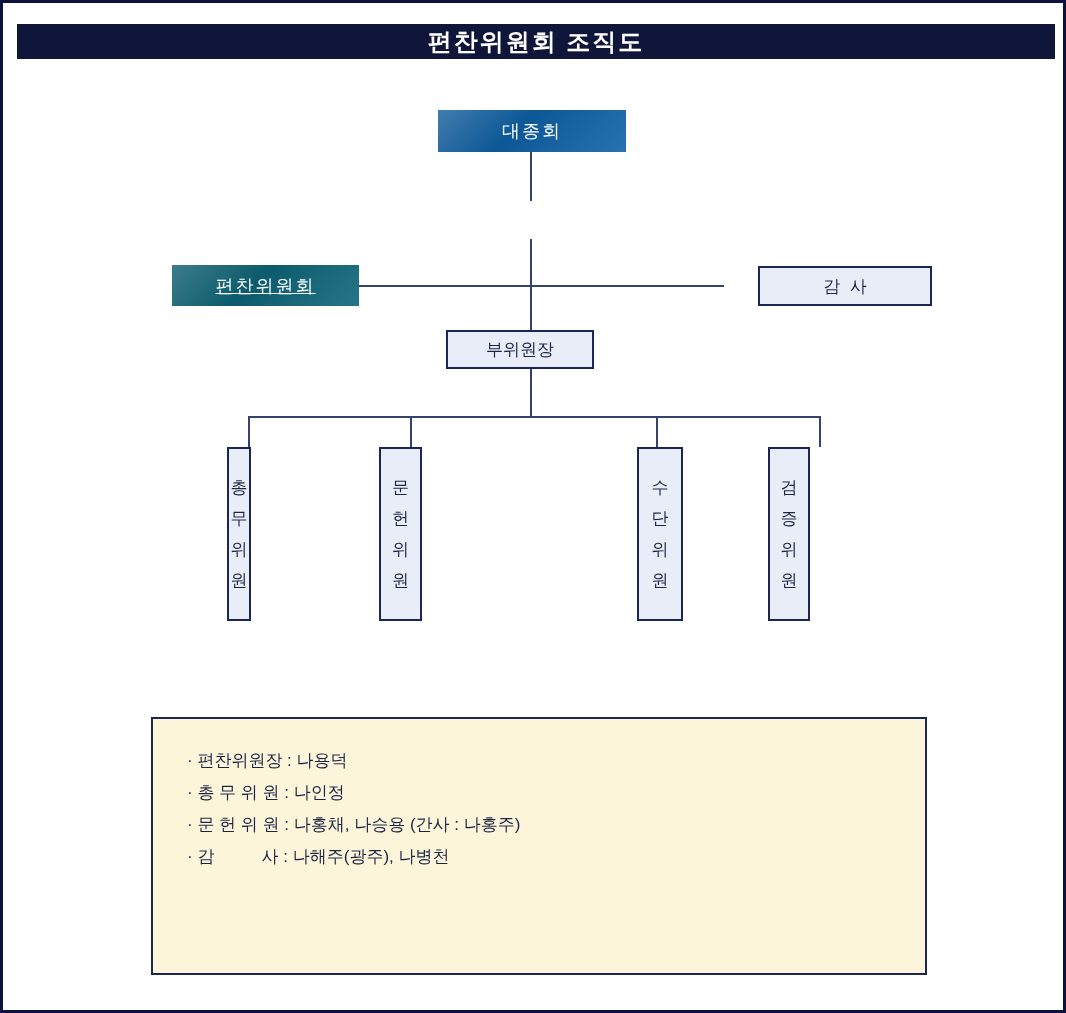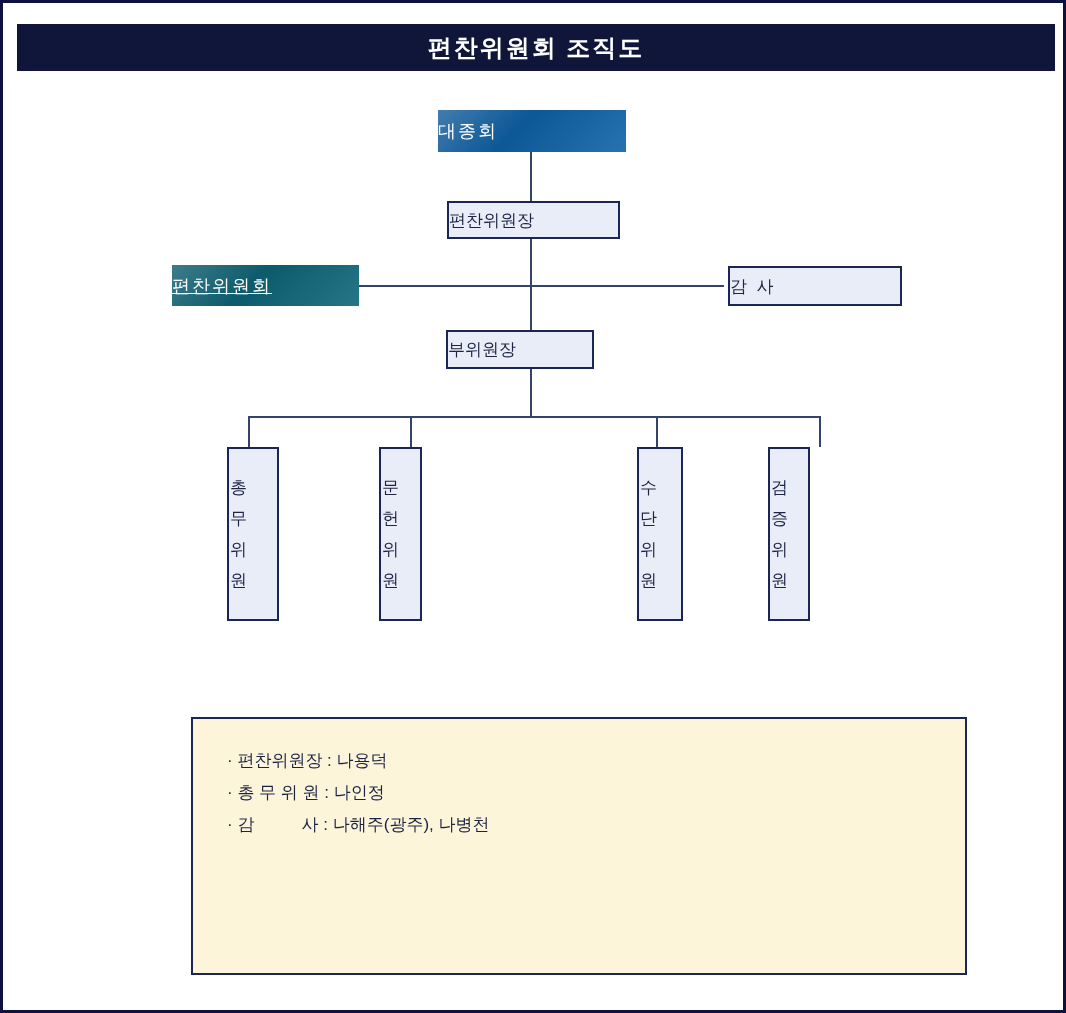--- a/index.html
+++ b/index.html
@@ -12,34 +12,34 @@
     height: 1013px;
     background: #ffffff;
     border: 3px solid #0d1140;
     overflow: hidden;
   }
 
   
   .title-bar {
     position: absolute;
     left: 14px; top: 21px;
-    width: 1038px; height: 47px;
+    width: 1038px; height: 35px;
     background: #10163a;
     color: #ffffff;
     display: flex; align-items: center; justify-content: center;
     font-size: 24px;
     font-weight: bold;
     letter-spacing: 2px;
     white-space: pre;
   }
 
   
   .node {
     position: absolute;
-    display: flex; align-items: center; 
+    display: flex; align-items: center; justify-content: center;
     white-space: pre;
   }
   .node-light {
     background: #e9edf8;
     border: 2px solid #1b2556;
     color: #1c2444;
     font-size: 17px;
   }
   .node-blue {
     background:
@@ -57,39 +57,39 @@
       #0e6679;
     color: #ffffff;
     font-size: 18px;
     letter-spacing: 2px;
     text-decoration: underline;
   }
 
   .node-top          { left: 435px; top: 107px; width: 188px; height: 42px; }
   .node-chairman     { left: 444px; top: 198px; width: 173px; height: 38px; }
   .node-committee    { left: 169px; top: 262px; width: 187px; height: 41px; }
-  .node-auditor      { left: 725px; top: 263px; width: 174px; height: 40px; }
+  .node-auditor      { left: 755px; top: 263px; width: 174px; height: 40px; }
   .node-vice         { left: 443px; top: 327px; width: 148px; height: 39px; }
 
   
   .node-column {
     top: 444px; height: 174px;
     background: #e9edf8;
     border: 2px solid #1b2556;
     color: #1c2444;
     font-size: 17px;
   }
   .node-column .v-label {
     width: 19px;
     word-break: break-all;
     line-height: 31px;
     text-align: center;
     white-space: normal;
   }
-  .node-col-1 { left: 224px; width: 52px; }
+  .node-col-1 { left: 224px; width: 24px; }
   .node-col-2 { left: 376px; width: 43px; }
   .node-col-3 { left: 634px; width: 46px; }
   .node-col-4 { left: 765px; width: 42px; }
 
   
   .line { position: absolute; background: #35426b; }
   .v-line-top        { left: 527px; top: 149px; width: 2px; height: 49px; }
   .v-line-mid        { left: 527px; top: 236px; width: 2px; height: 91px; }
   .h-line-audit      { left: 356px; top: 282px; width: 365px; height: 2px; }
   .v-line-vice       { left: 527px; top: 366px; width: 2px; height: 48px; }
@@ -100,21 +100,20 @@
   .v-drop-4          { left: 816px; top: 413px; width: 2px; height: 31px; }
 
   
   .notes-box {
     position: absolute;
     left: 148px; top: 714px;
     width: 776px; height: 258px;
     background: #fdf5da;
     border: 2px solid #1b2556;
     padding: 26px 0 0 34px;
-    margin-left: 40px;
   }
   .note-line {
     color: #1c2444;
     font-size: 17px;
     line-height: 32px;
     white-space: pre;
   }
 </style>
 </head>
 <body>
@@ -130,23 +129,20 @@
   <div class="line h-line-subs"></div>
   <div class="line v-drop-1"></div>
   <div class="line v-drop-2"></div>
   <div class="line v-drop-3"></div>
   <div class="line v-drop-4"></div>
 
   <div class="node node-blue node-top">
     <span>대종회</span>
   </div>
 
-  <div class="node node-light node-chairman">
-    <span>편찬위원장</span>
-  </div>
 
   <div class="node node-teal node-committee">
     <span>편찬위원회</span>
   </div>
 
   <div class="node node-light node-auditor">
     <span>감  사</span>
   </div>
 
   <div class="node node-light node-vice">
@@ -162,16 +158,17 @@
   <div class="node node-column node-col-3">
     <span class="v-label">수단위원</span>
   </div>
   <div class="node node-column node-col-4">
     <span class="v-label">검증위원</span>
   </div>
 
   <div class="notes-box">
     <div class="note-line">· 편찬위원장 : 나용덕</div>
     <div class="note-line">· 총 무 위 원 : 나인정</div>
+    <div class="note-line">· 문 헌 위 원 : 나홍채, 나승용 (간사 : 나홍주)</div>
     <div class="note-line">· 감          사 : 나해주(광주), 나병천</div>
   </div>
 
 </div>
 
 </body></html>

